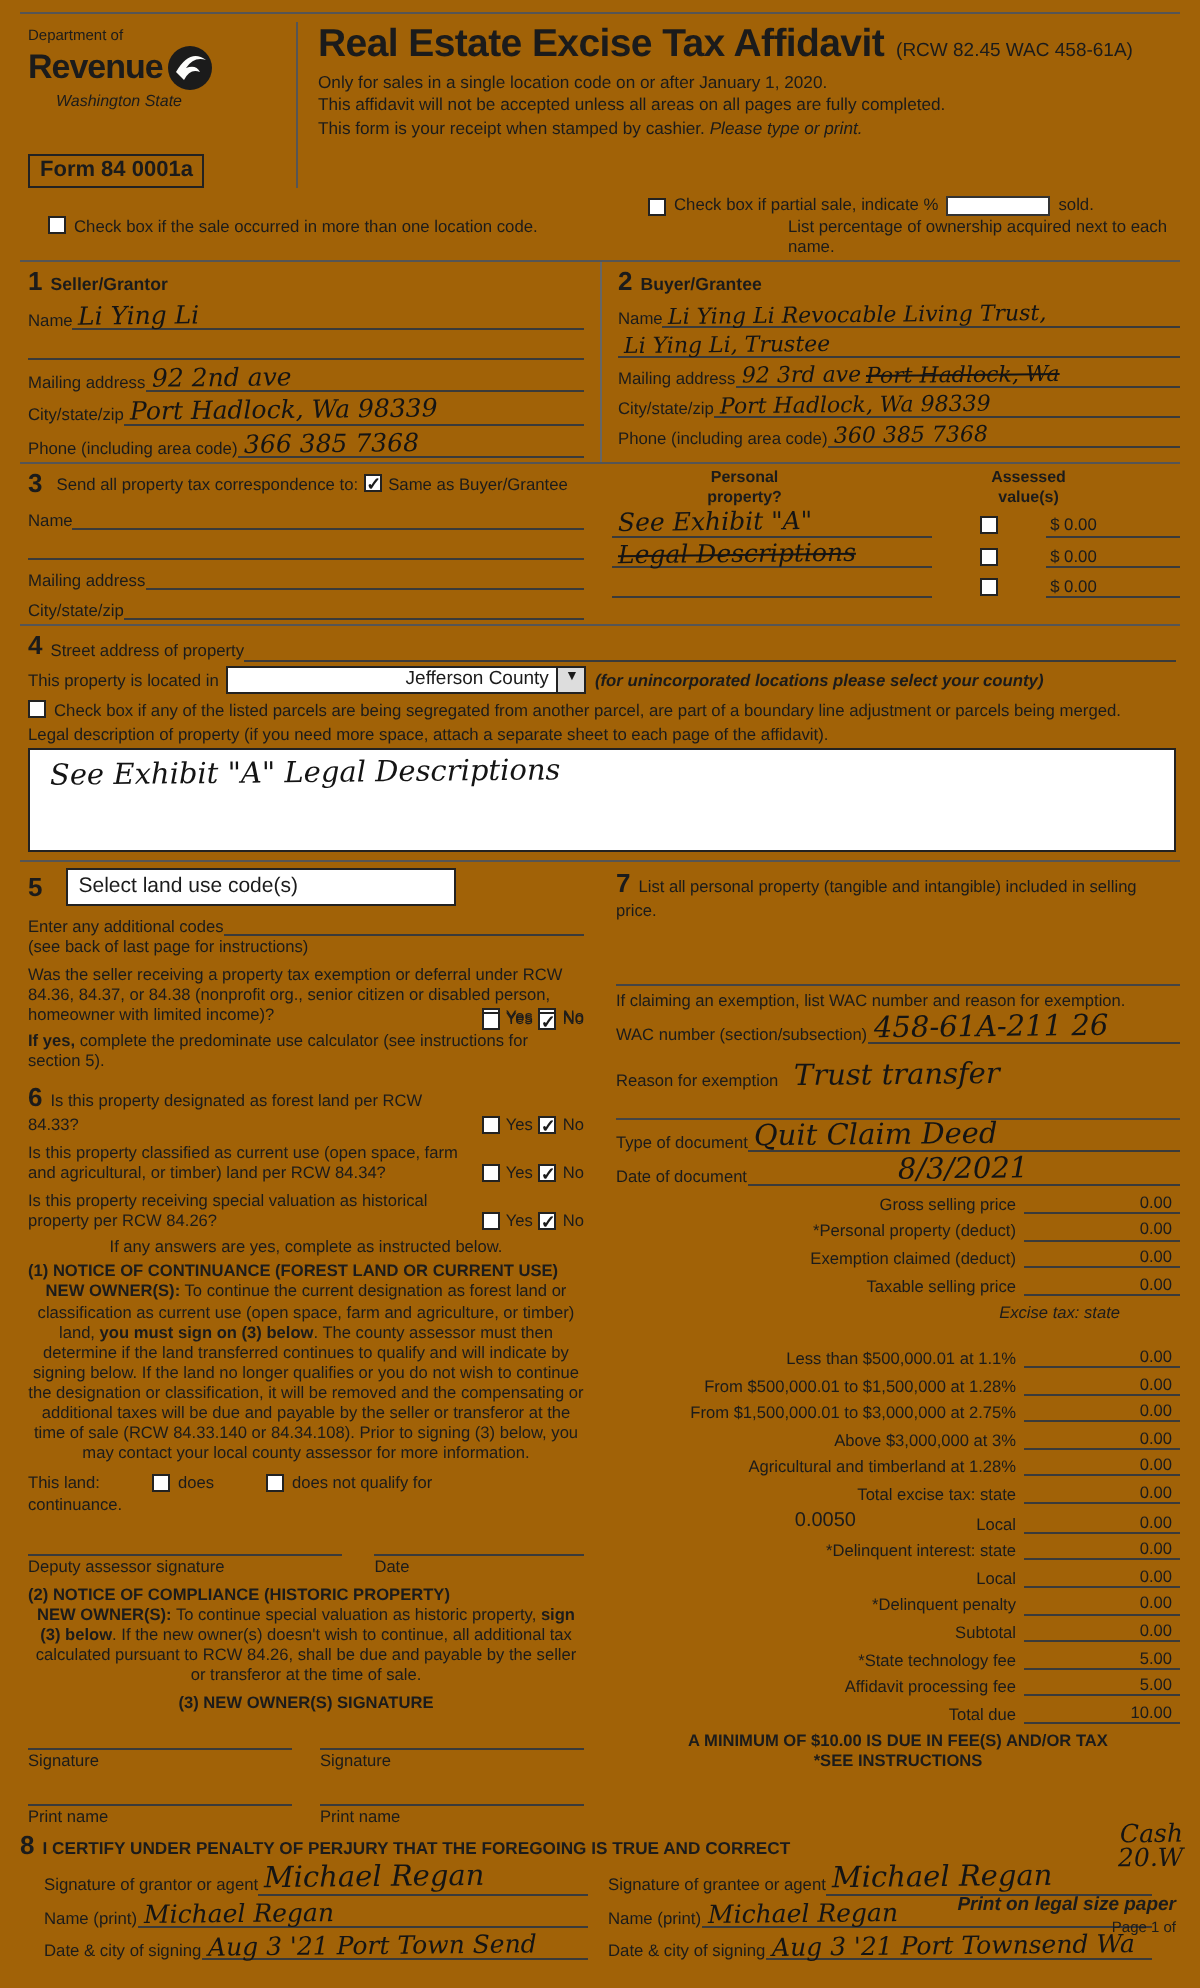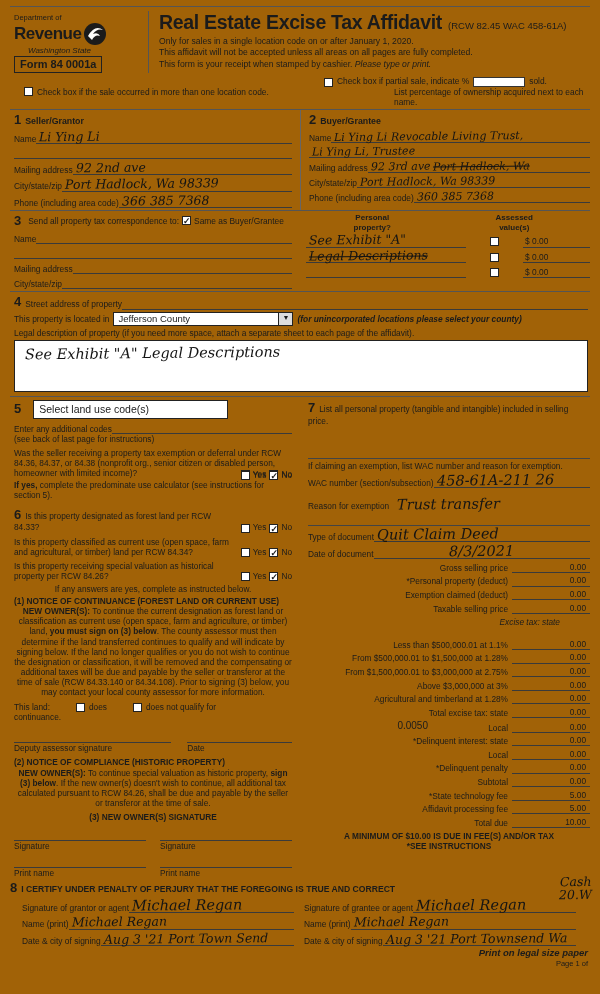--- a/index.html
+++ b/index.html
@@ -22,21 +22,21 @@
   hr.full { border:none; border-top:1.2px solid #444; margin:2px 0; }
   
   .hdr { display:flex; border-top:1.5px solid #555; padding-top:4px; }
   .hdr-left { width:138px; padding:2px 6px 0 4px; }
   .dept { font-size:7.5px; }
   .agency-row { display:flex; align-items:center; }
   .rev { font-size:17px; font-weight:bold; letter-spacing:-.5px; }
   .logo-svg { margin-left:2px; }
   .wa { font-size:8px; font-style:italic; margin-left:14px; }
   .formbox { border:1.6px solid #222; display:inline-block; padding:1px 5px; font-size:11px;
-             font-weight:bold; margin-top:0; }
+             font-weight:bold; margin-top:21px; }
   .hdr-right { flex:1; border-left:1.2px solid #555; padding:0 0 0 10px; }
   .title-row { display:flex; align-items:baseline; gap:6px; }
   .title { font-size:19.5px; font-weight:bold; letter-spacing:-.3px; }
   .title-ref { font-size:9.5px; }
   .note { font-size:8.6px; margin-top:1px; }
   .hdr-checks { display:flex; margin:3px 0 2px 0; }
   .hc-l { width:290px; display:flex; gap:4px; align-items:center; padding-left:14px; }
   .hc-r { flex:1; padding-left:24px; }
   .hc-r .top { display:flex; gap:4px; align-items:flex-end; }
   .pctbox { display:inline-block; width:52px; height:10px; border:1px solid #333; background:#fff; }
@@ -50,21 +50,21 @@
   
   .sec3wrap { display:flex; border-top:1.2px solid #555; padding-top:2px; }
   .s3l { width:290px; padding:0 8px 2px 4px; }
   .s3r { flex:1; padding-left:6px; }
   .parc-h { display:flex; font-weight:bold; text-align:center; font-size:8px; }
   .parc-row { display:flex; align-items:flex-end; margin-top:2px; min-height:13px; }
   
   .sec4 { border-top:1.2px solid #555; padding:2px 2px 4px 4px; }
   .county-box { display:inline-flex; border:1.4px solid #222; height:14px; align-items:center;
                 width:180px; margin:0 4px; background:#fff; }
-  .county-box .val { flex:1; padding:0 4px; font-size:9.5px; }
+  .county-box .val { flex:1; padding:0 4px; font-size:9.5px;text-align:right; }
   .dd-btn { width:14px; height:100%; border-left:1.2px solid #222; background:#ddd; font-size:7px;
             display:flex; align-items:center; justify-content:center; }
   .legalbox { border:1.4px solid #222; height:52px; margin-top:2px; padding:6px 10px; background:#fff; }
   
   .colwrap { display:flex; border-top:1.2px solid #555; }
   .colL { width:292px; padding:3px 10px 0 4px; font-size:8.3px; }
   .colR { flex:1; padding:3px 0 0 6px; font-size:8.3px; }
   .selectbox { border:1.4px solid #222; display:inline-block; width:195px; padding:2px 5px;
                font-size:10.5px; background:#fff; vertical-align:middle; }
   .q { display:flex; margin-top:4px; }
@@ -239,20 +239,24 @@
         <span class="lbl">Street address of property</span>
         <span class="fill"></span>
       </div>
     <div class="row" style="align-items:center; margin-top:2px;">
       <span class="lbl">This property is located in</span>
       <span class="county-box">
         <span class="val">Jefferson County</span>
         <span class="dd-btn">▼</span>
       </span>
       <span class="b i">(for unincorporated locations please select your county)</span>
+    </div>
+    <div class="row" style="align-items:center; gap:4px; margin-top:3px;">
+      <span class="cb"></span>
+      <span>Check box if any of the listed parcels are being segregated from another parcel, are part of a boundary line adjustment or parcels being merged.</span>
     </div>
     <div style="margin-top:2px">Legal description of property (if you need more space, attach a separate sheet to each page of the affidavit).</div>
     <div class="legalbox">
       <span class="hw lg">See Exhibit "A" Legal Descriptions</span>
     </div>
   </div>
 
   <div class="colwrap">
 
     <div class="colL">

